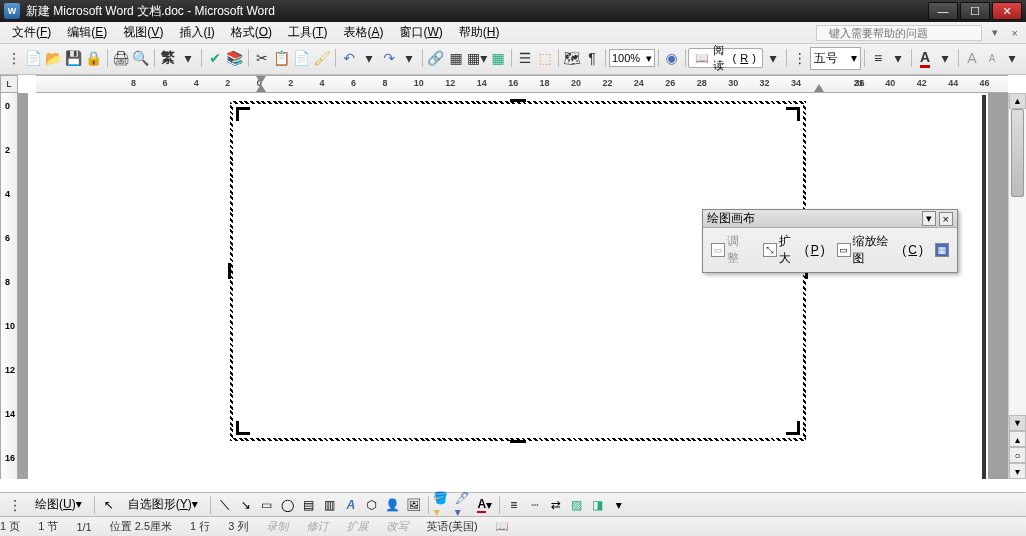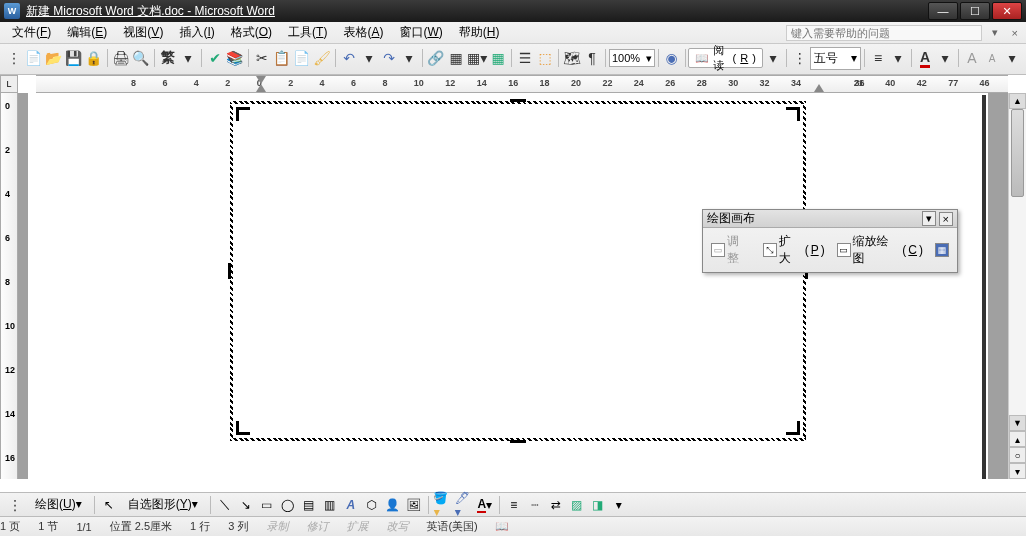--- a/index.html
+++ b/index.html
@@ -1,31 +1,31 @@
 <!DOCTYPE html>
 <html><head>
 <meta charset="utf-8">
 <style>
 * { box-sizing: border-box; margin: 0; padding: 0; font-family: "Microsoft YaHei", Arial, sans-serif; }
 body { width: 1026px; height: 536px; background: #fff; overflow: hidden; font-size: 12px; }
 
 
 .titlebar { height: 22px; background: linear-gradient(#3a3a3a,#1a1a1a); display: flex; align-items: center; padding: 0 4px; color: #fff; }
 .titlebar .app-icon { width: 16px; height: 16px; background: linear-gradient(#5b9bd5,#2a5f9e); border-radius: 2px; margin-right: 6px; display:flex;align-items:center;justify-content:center;font-size:9px;color:#fff;font-weight:bold;}
-.titlebar .title { font-size: 12px; text-decoration: underline; }
+.titlebar .title { font-size: 12px; }
 .titlebar .spacer { flex: 1; }
 .win-btns { display: flex; gap: 0; }
 .win-btn { width: 30px; height: 18px; border: 1px solid #111; background: linear-gradient(#555,#333); color: #fff; display: flex; align-items: center; justify-content: center; font-size: 11px; border-radius: 2px; margin-left: 2px;}
 .win-btn.close { background: linear-gradient(#d44,#a22); }
 
 
 .menubar { height: 22px; background: linear-gradient(#f3f3f3,#ebebeb); border-bottom: 1px solid #c9c9c9; display: flex; align-items: center; padding: 0 4px; font-size: 12px; }
 .menu-item { padding: 2px 8px; cursor: default; }
 .menu-item u { text-decoration: underline; }
-.help-input { margin-left: auto; width: 196px; height: 16px; border: 1px solid #ccc; font-size: 11px; padding: 0 4px; color:#888; background:#f8f8f8;}
+.help-input { margin-left: auto; width: 166px; height: 16px; border: 1px solid #ccc; font-size: 11px; padding: 0 12px; color:#888; background:#f8f8f8;}
 .menu-close { margin-left: 6px; color: #666; font-size: 11px; padding: 0 4px;}
 
 
 .toolbars { background: linear-gradient(#f3f3f3,#e7e7e7); border-bottom: 1px solid #bdbdbd; padding: 2px 4px 4px; }
 .tb-row { display: flex; align-items: center; height: 24px; }
 .tb-sep { width: 1px; height: 18px; background: #bbb; margin: 0 3px; }
 .tb-btn { width: 22px; height: 22px; display: flex; align-items: center; justify-content: center; border: 1px solid transparent; border-radius: 2px; font-size: 14px; color: #333; cursor: default;}
 .zoom-box { display: flex; align-items: center; border: 1px solid #aaa; height: 18px; padding: 0 2px; background: #fff; font-size: 11px; }
 .font-size-sel { border: 1px solid #aaa; height: 23px; width: 56px; background: #fff; font-size: 12px; padding: 0 3px; display:flex; align-items:center; justify-content:space-between;}
 .read-btn { border:1px solid #aaa; height:20px; padding:0 6px; display:flex;align-items:center; gap:4px; background:#fff; border-radius:2px; font-size:11px;}
@@ -205,21 +205,21 @@
         <span class="lbl" style="left: 597.857px;">24</span>
         <span class="lbl" style="left: 629.286px;">26</span>
         <span class="lbl" style="left: 660.714px;">28</span>
         <span class="lbl" style="left: 692.143px;">30</span>
         <span class="lbl" style="left: 723.571px;">32</span>
         <span class="lbl" style="left: 755px;">34</span>
         <span class="lbl" style="left: 786.429px; margin-left: 32px;">36</span>
         <span class="lbl" style="left: 817.857px;">21</span>
         <span class="lbl" style="left: 849.286px;">40</span>
         <span class="lbl" style="left: 880.714px;">42</span>
-        <span class="lbl" style="left: 912.143px;">77</span>
+        <span class="lbl" style="left: 912.143px;">44</span>
         <span class="lbl" style="left: 943.571px;">46</span>
         <span class="lbl" style="left: 1029px;">48</span>
         <div style="position: absolute; left: 220px; top: 0px; width: 0px; height: 0px; border-left: 5px solid transparent; border-right: 5px solid transparent; border-top: 8px solid rgb(136, 136, 136);"></div>
         <div style="position: absolute; left: 220px; bottom: 0px; width: 0px; height: 0px; border-left: 5px solid transparent; border-right: 5px solid transparent; border-bottom: 8px solid rgb(136, 136, 136);"></div>
         <div style="position: absolute; left: 778px; bottom: 0px; width: 0px; height: 0px; border-left: 5px solid transparent; border-right: 5px solid transparent; border-bottom: 8px solid rgb(136, 136, 136);"></div>
       </div>
   </div>
   <div class="ruler-v" id="ruler-v">
       <span class="vl" style="top: 8px;">0</span>
       <span class="vl" style="top: 52px;">2</span>

